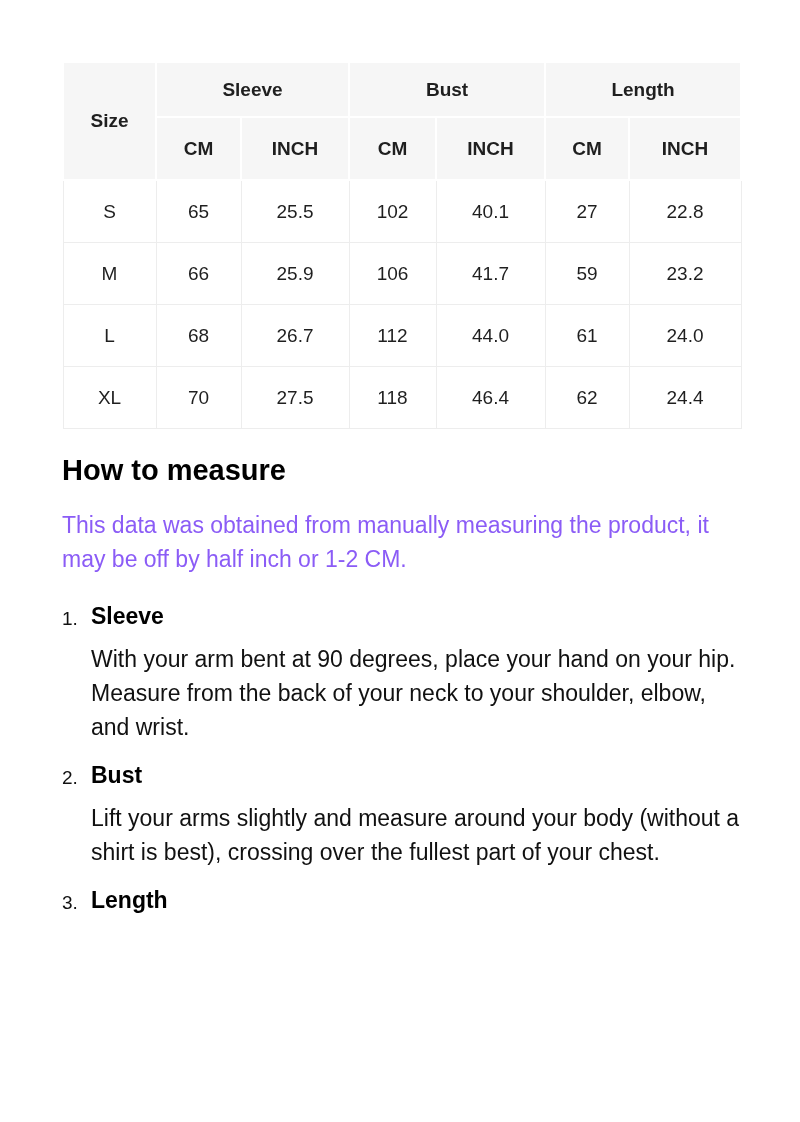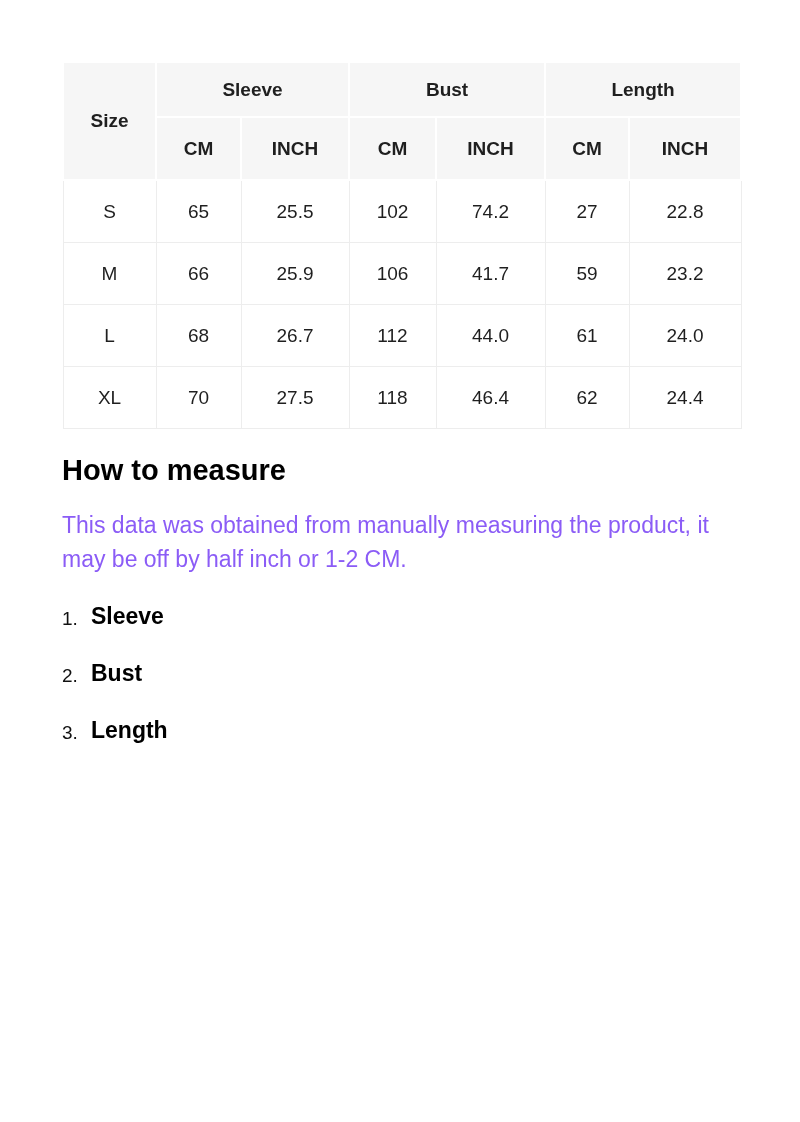--- a/index.html
+++ b/index.html
@@ -123,21 +123,21 @@
         <th>CM</th>
         <th>INCH</th>
       </tr>
     </thead>
     <tbody>
       <tr>
         <td>S</td>
         <td>65</td>
         <td>25.5</td>
         <td>102</td>
-        <td>74.2</td>
+        <td>40.1</td>
         <td>27</td>
         <td>22.8</td>
       </tr>
       <tr>
         <td>M</td>
         <td>66</td>
         <td>25.9</td>
         <td>106</td>
         <td>41.7</td>
         <td>59</td>
@@ -167,27 +167,29 @@
   <div class="how-to">
     <h2>How to measure</h2>
     <p class="intro">This data was obtained from manually measuring the product, it may be off by half inch or 1-2 CM.</p>
 
     <div class="steps">
 
       <div class="step">
         <div class="step-number">1.</div>
         <div class="step-body">
           <div class="step-title">Sleeve</div>
+          <p class="step-desc">With your arm bent at 90 degrees, place your hand on your hip. Measure from the back of your neck to your shoulder, elbow, and wrist.</p>
         </div>
       </div>
 
       <div class="step">
         <div class="step-number">2.</div>
         <div class="step-body">
           <div class="step-title">Bust</div>
+          <p class="step-desc">Lift your arms slightly and measure around your body (without a shirt is best), crossing over the fullest part of your chest.</p>
         </div>
       </div>
 
       <div class="step">
         <div class="step-number">3.</div>
         <div class="step-body">
           <div class="step-title">Length</div>
         </div>
       </div>
 

